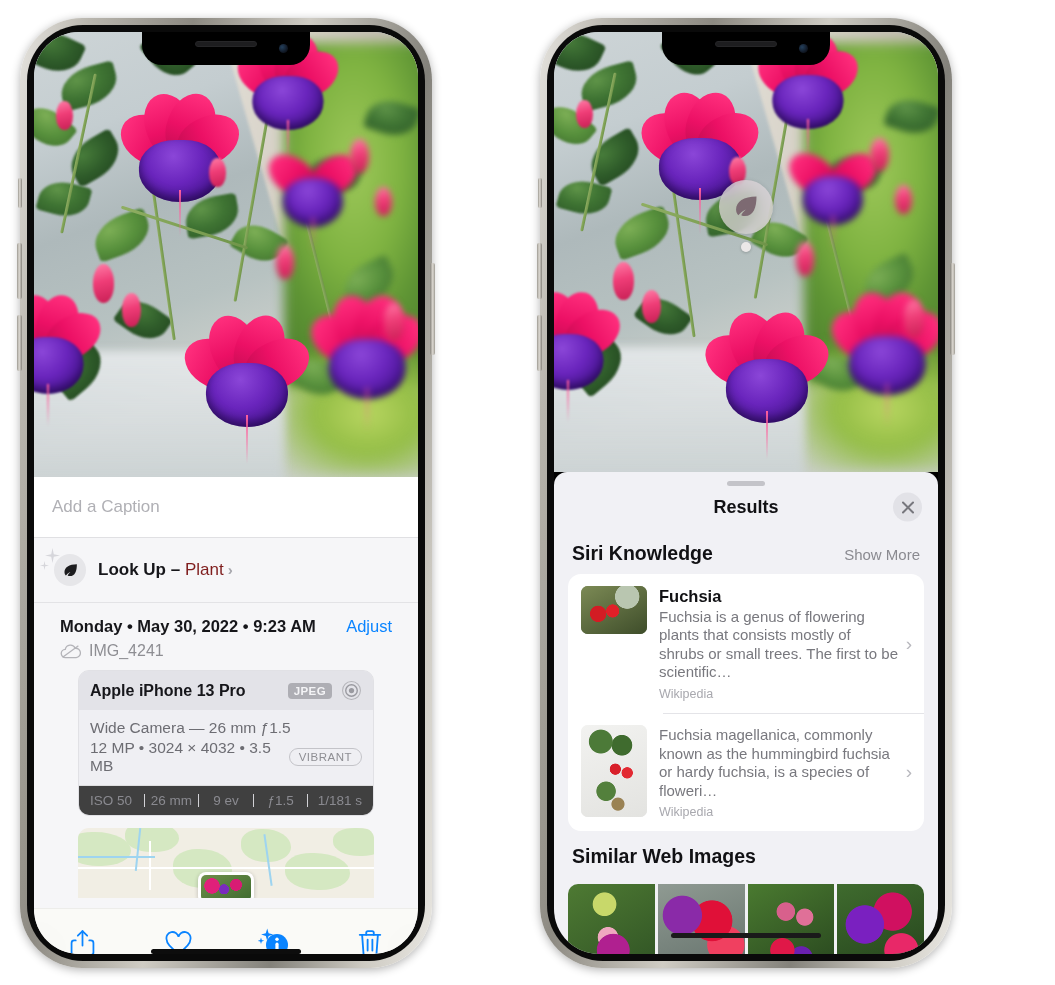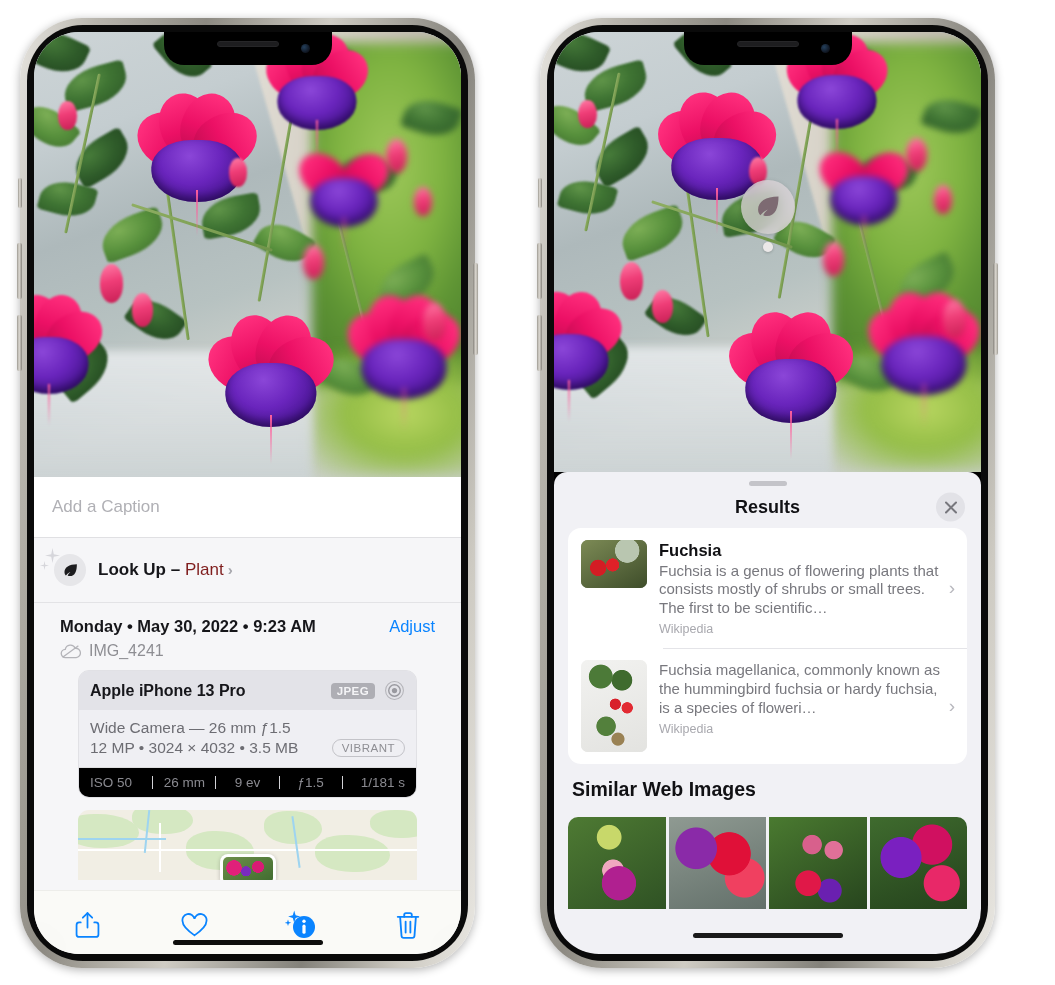--- a/index.html
+++ b/index.html
@@ -6,21 +6,21 @@
   body {
     width: 1055px; height: 985px;
     background: #ffffff;
     font-family: "Liberation Sans", sans-serif;
     overflow: hidden;
     position: relative;
   }
   .stage { position: absolute; inset: 0; }
 
   
-  .phone { position: absolute; top: 18px; width: 455px; height: 950px; }
+  .phone { position: absolute; top: 18px; width: 412px; height: 950px; }
   .phone.left  { left: 20px; }
   .phone.right { left: 540px; }
 
   .frame-outer {
     position: absolute; inset: 0;
     border-radius: 62px;
     background: linear-gradient(100deg,#e7e5e0 0%,#b9b6ae 12%,#8d8a82 30%,#cfccc4 50%,#83817a 72%,#cdcac2 88%,#e9e7e2 100%);
     box-shadow: 0 2px 10px rgba(0,0,0,.30);
   }
   .frame-inner {
@@ -222,21 +222,21 @@
   .exif-body { padding: 8px 11px 9px; background: #efeff3; }
   .exif-line { font-size: 15.5px; color: #6d6d73; padding: 1px 0; }
   .exif-line2 { display: flex; align-items: center; justify-content: space-between; }
   .pill-vibrant {
     font-size: 11.5px; letter-spacing: .5px; color: #8e8e93;
     border: 1px solid #c3c3c8; border-radius: 10px;
     padding: 2px 9px;
   }
   .exif-foot {
     display: flex; align-items: center;
-    padding: 7px 11px; background: #000000;
+    padding: 7px 11px; background: #404040;
     border-top: .5px solid #dededf;
   }
   .exif-foot span { flex: 1; text-align: center; font-size: 13.5px; color: #8a8a90; }
   .exif-foot span:first-child { text-align: left; }
   .exif-foot span:last-child  { text-align: right; }
   .exif-sep { flex: 0 0 1px !important; height: 13px; background: #d2d2d6; }
 
   .map-strip {
     margin: 12px 18px 0;
     height: 70px;
@@ -691,20 +691,24 @@
         <div class="results-head">
           <div class="results-title">Results</div>
           <div class="close-btn">
             <svg width="14" height="14" viewBox="0 0 14 14" stroke="#77777d" stroke-width="2" stroke-linecap="round">
               <line x1="2" y1="2" x2="12" y2="12"></line>
                 <line x1="12" y1="2" x2="2" y2="12"></line>
             </svg>
           </div>
         </div>
 
+        <div class="sec-head">
+          <div class="sec-title">Siri Knowledge</div>
+          <div class="sec-more">Show More</div>
+        </div>
 
         <div class="cards">
           <div class="kcard">
             <div class="kthumb a">
               <div style="position:absolute;inset:0;background:
                    radial-gradient(circle at 26% 58%, #d31c24 0 14%, rgba(211,28,36,0) 15%),
                    radial-gradient(circle at 48% 52%, #e02028 0 15%, rgba(224,32,40,0) 16%),
                    radial-gradient(circle at 70% 22%, #b9c6b0 0 20%, rgba(185,198,176,0) 21%),
                    linear-gradient(150deg,#7c8a55,#3e4d2a);"></div>
             </div>

